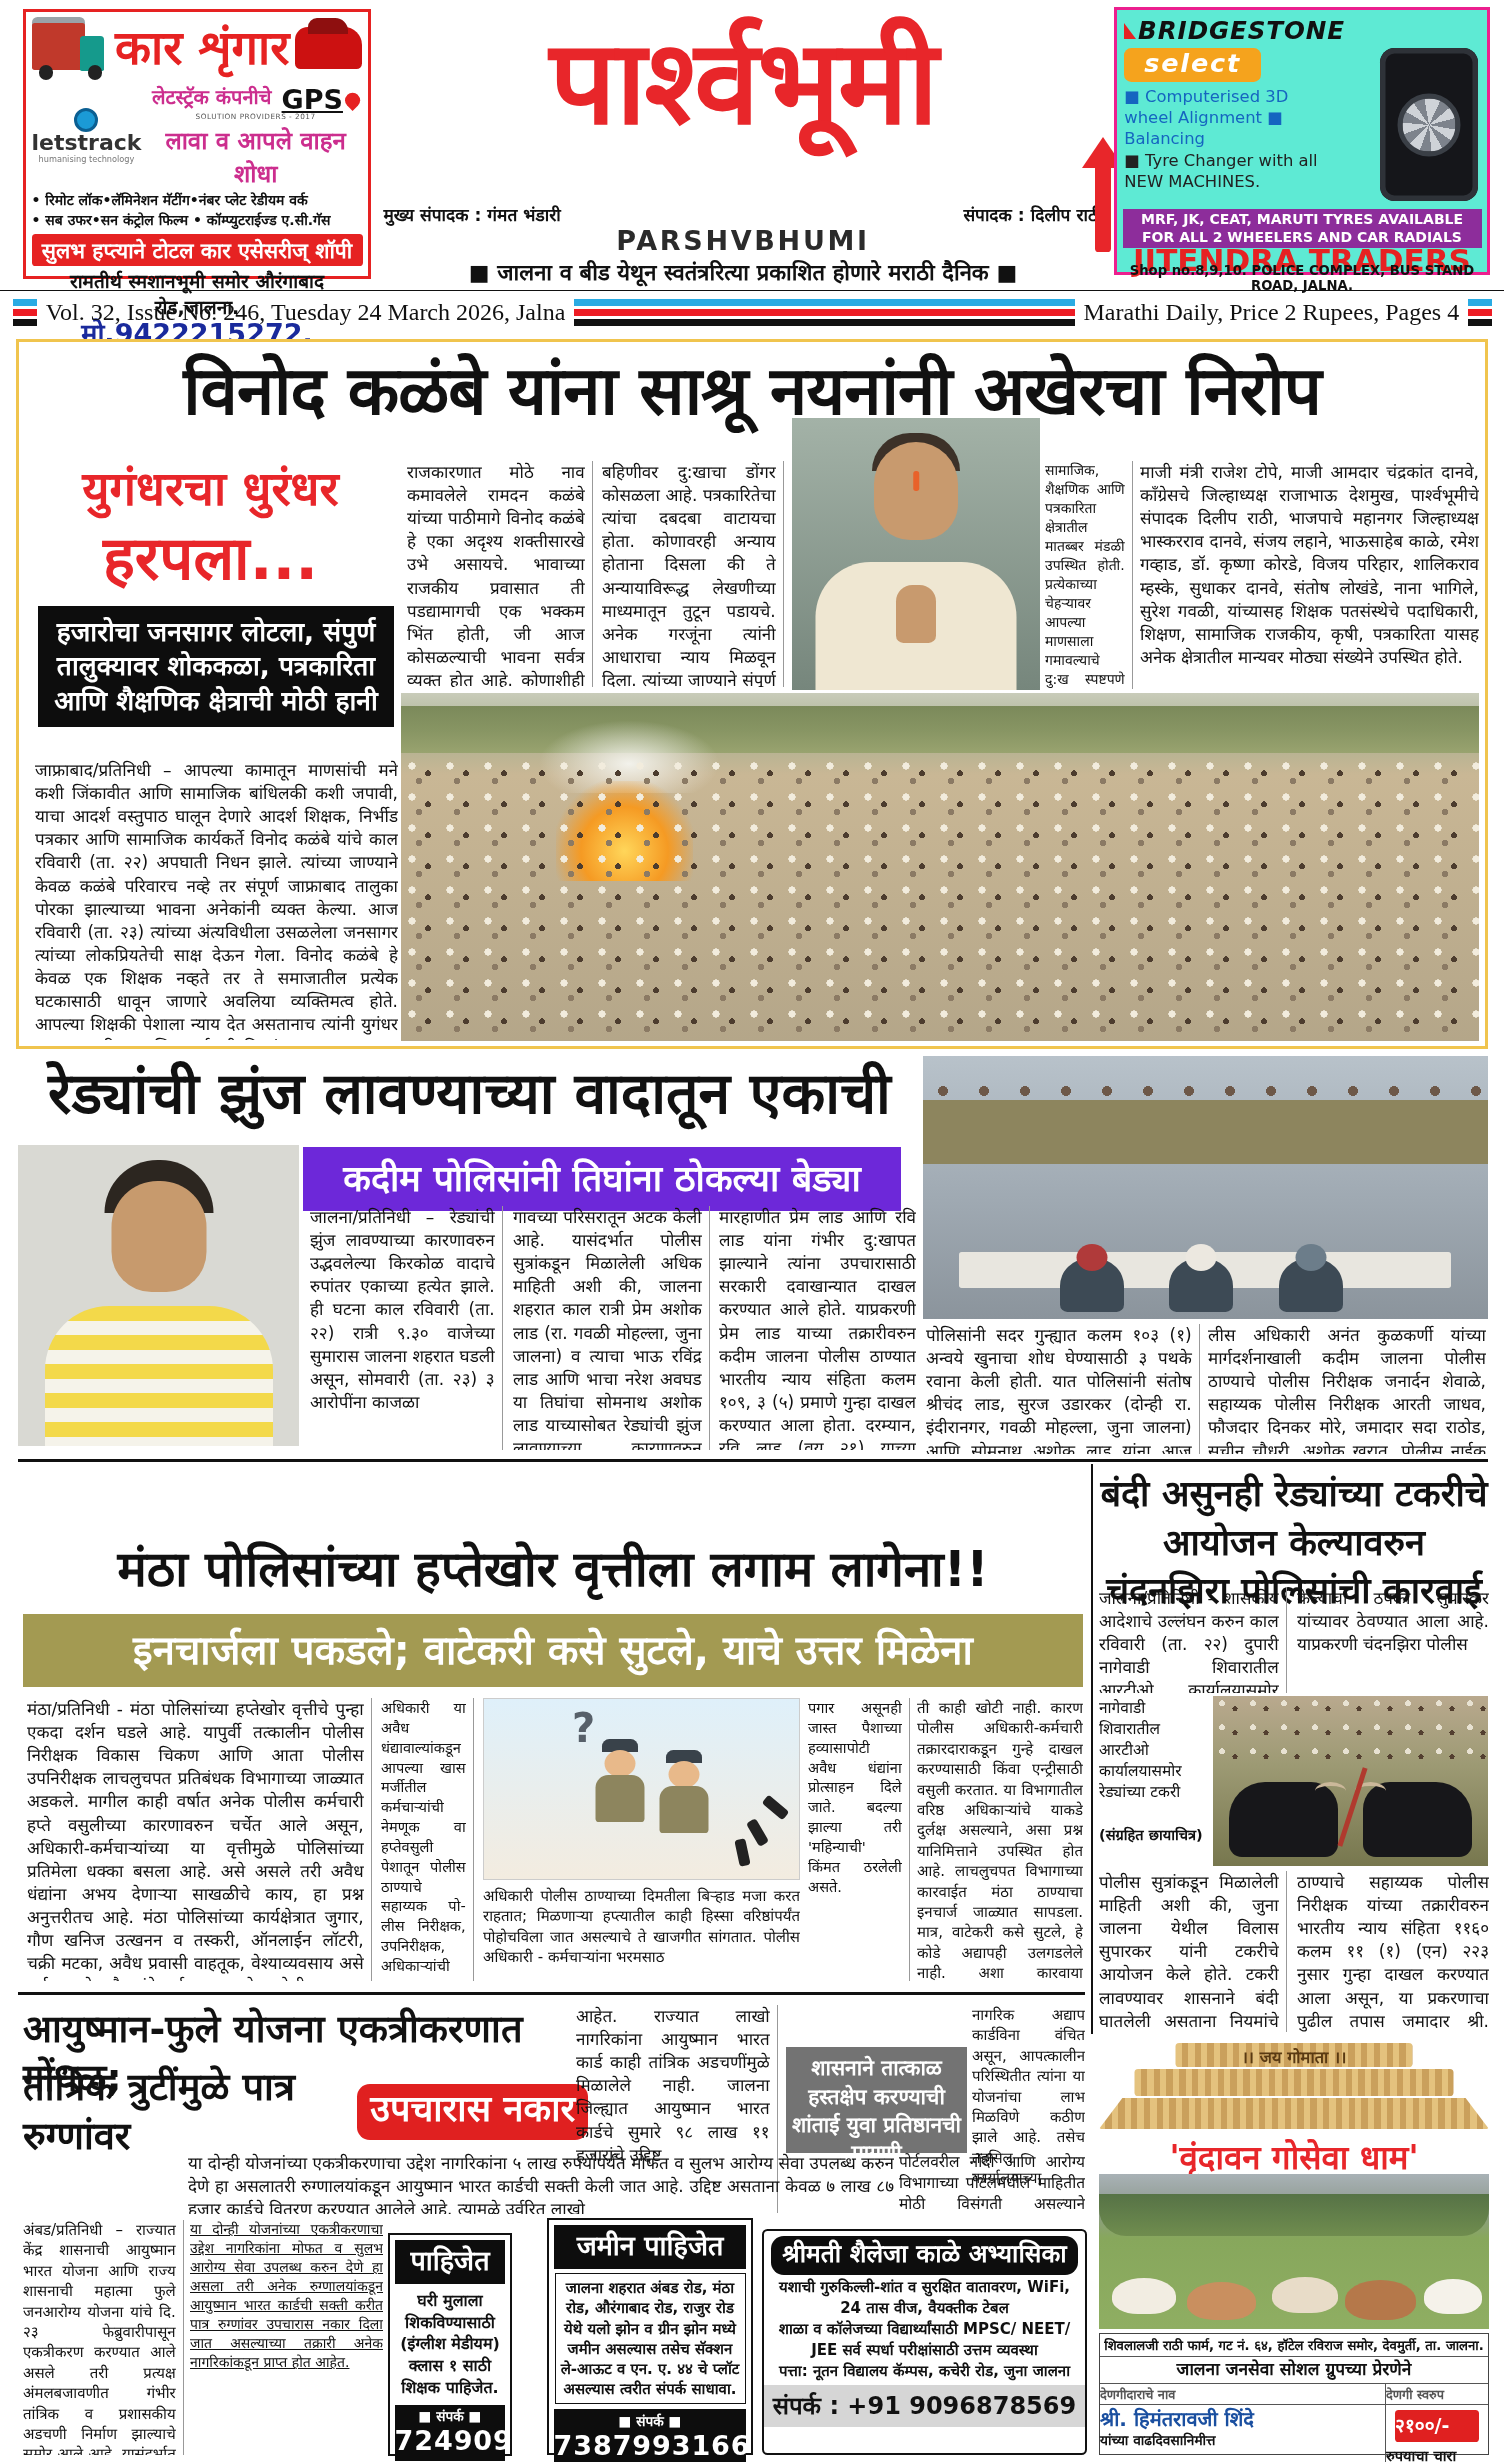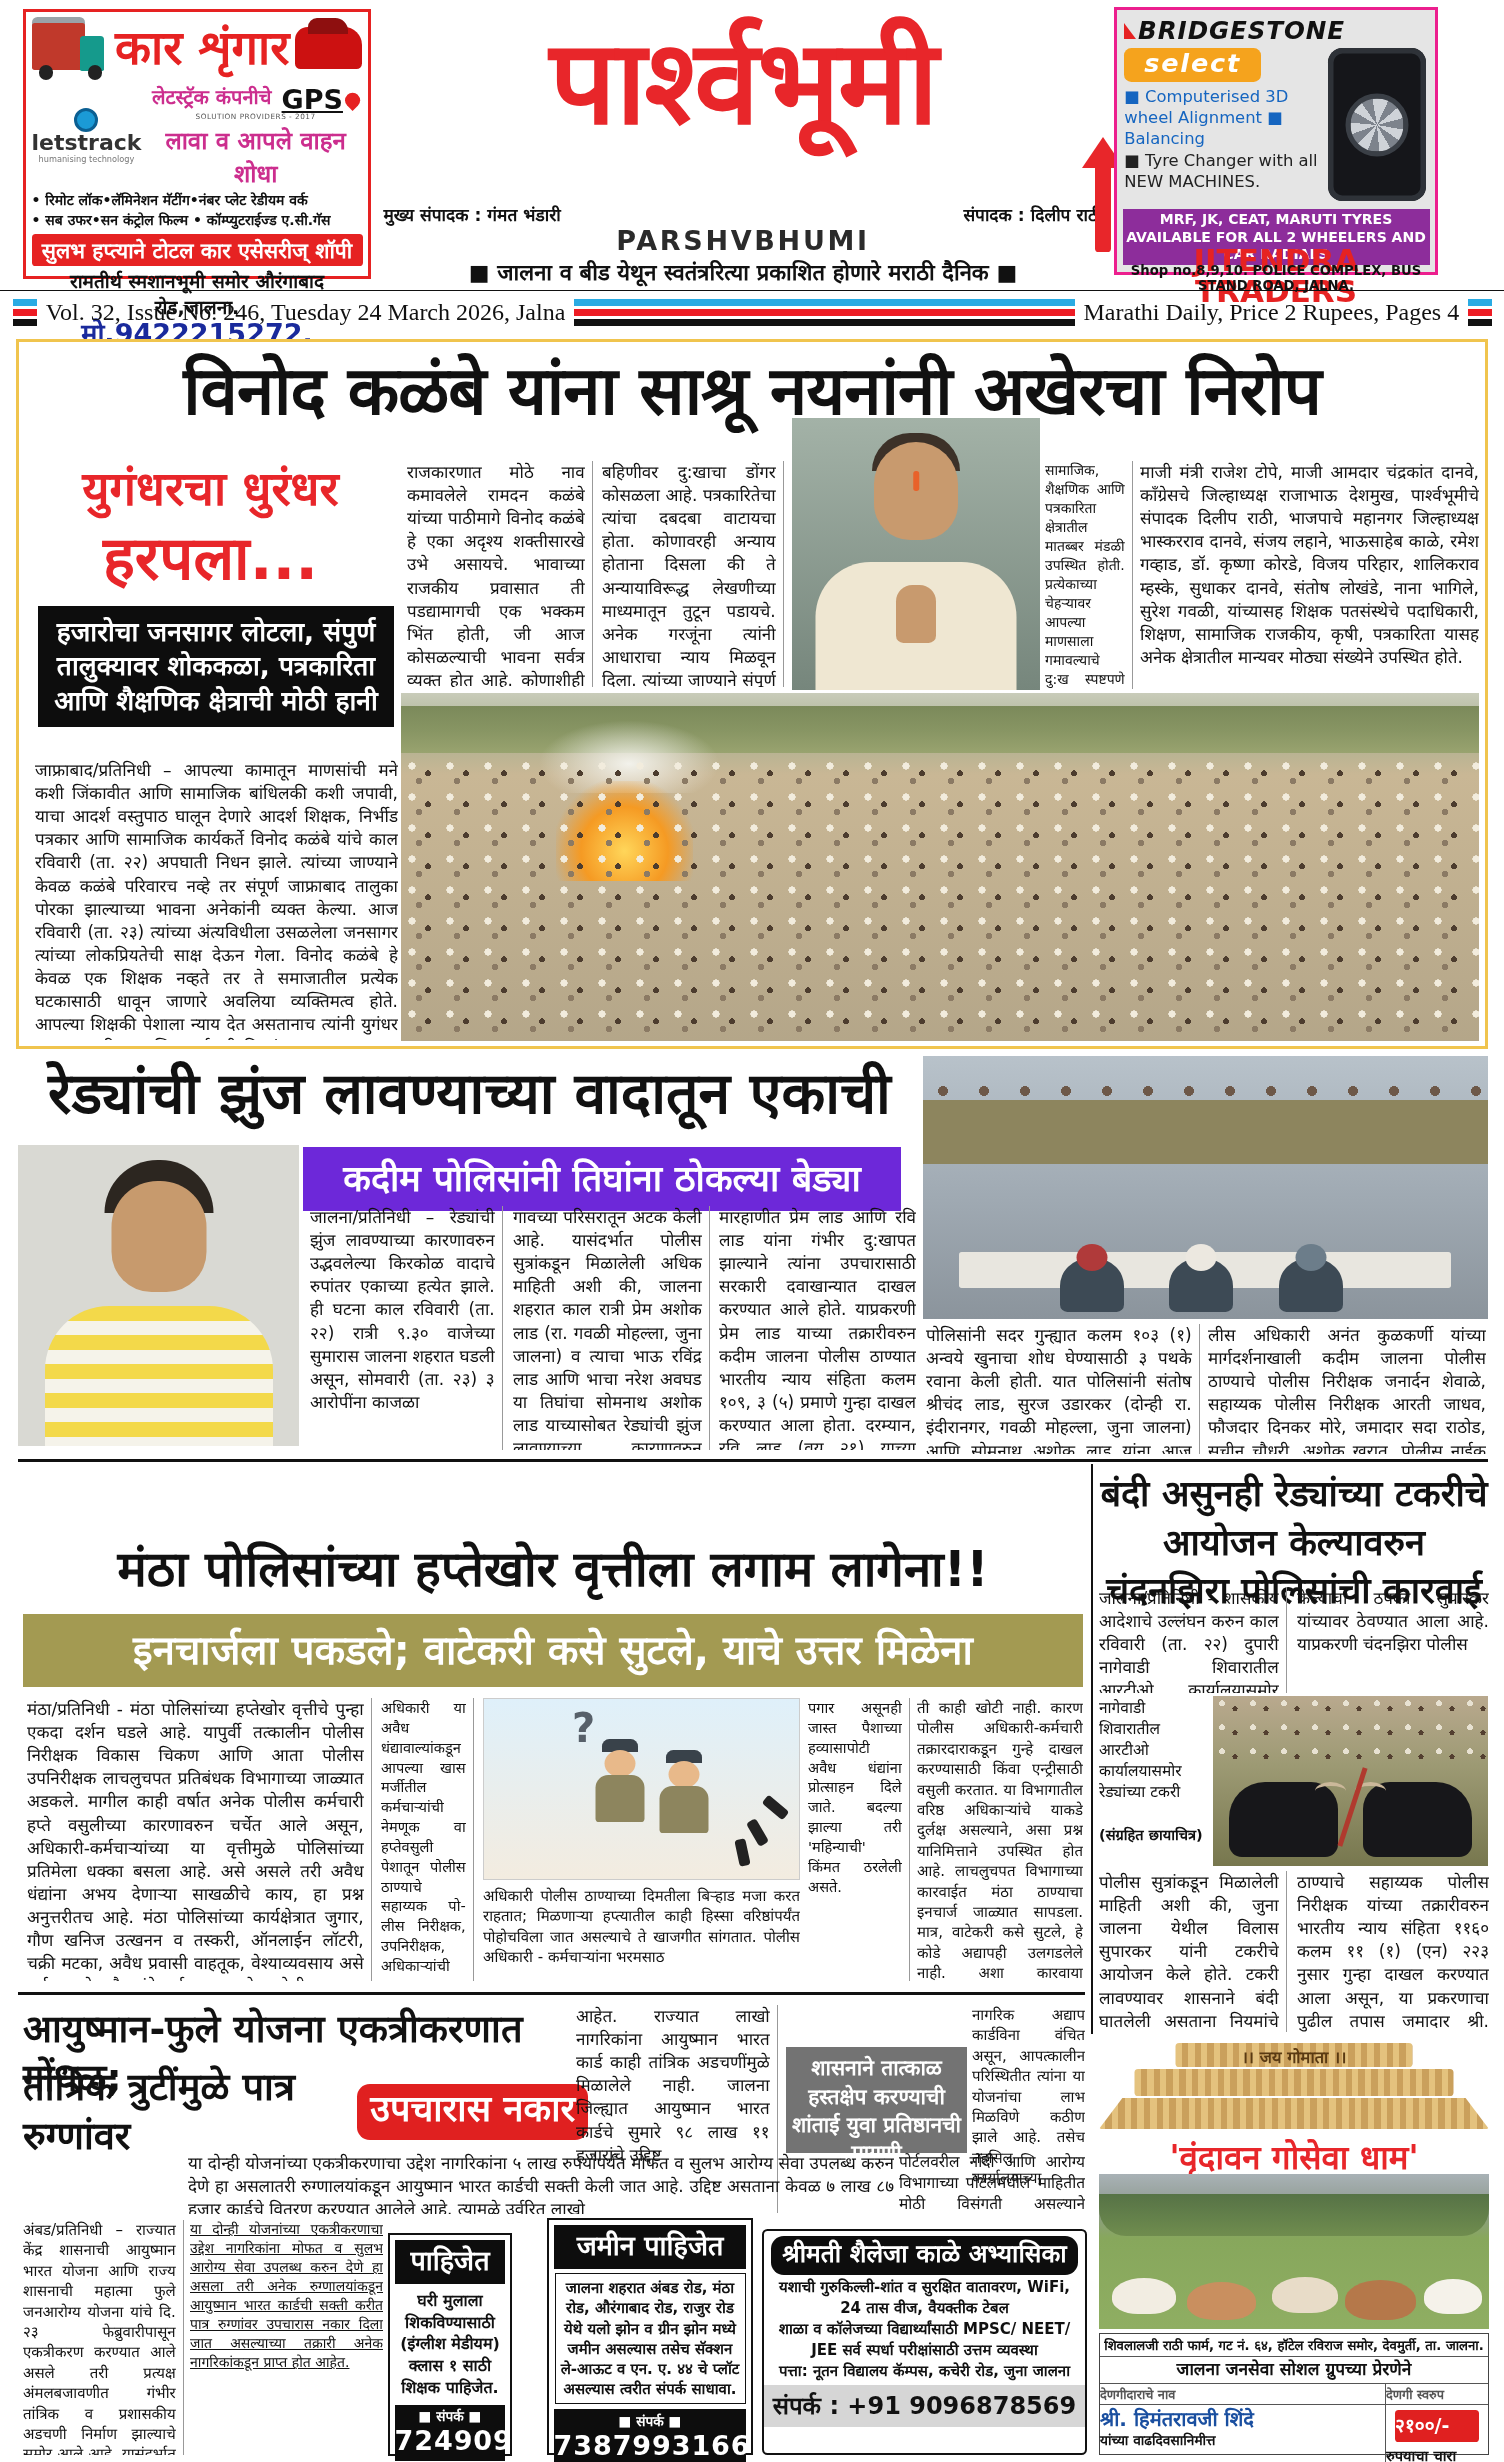--- a/index.html
+++ b/index.html
@@ -40,21 +40,21 @@
 
   .masthead { left:378px; top:3.6px; width:730px; height:279px; text-align:center; }
   .m-title { font-size:117px; font-weight:900; color:#e8262a; line-height:1.35; letter-spacing:-1.8px; }
   .m-editors { position:absolute; top:199px; left:0; width:100%; display:flex; justify-content:space-between; padding:0 5.5px; font-size:17.3px; font-weight:700; }
   .m-latin { position:absolute; top:221px; left:0; width:100%; font-size:27px; font-weight:900; color:#2b2b2b; letter-spacing:2.7px; }
   .m-tag { position:absolute; top:252px; left:0; width:100%; font-size:22px; font-weight:800; }
   .red-arrow { left:1082px; top:137px; width:42px; height:119px; }
   .red-arrow .head { width:0; height:0; border-left:21px solid transparent; border-right:21px solid transparent; border-bottom:31px solid #e8262a; }
   .red-arrow .stem { width:16.4px; height:84px; background:#e8262a; margin:0 auto; border-radius:0 0 3.6px 3.6px; }
 
-  .bst-ad { left:1114px; top:7.3px; width:324px; height:268px; border:3.6px solid #ec1f8e; background:#e5e5e5; padding:5.5px 7.3px 3.6px; }
+  .bst-ad { left:1114px; top:7.3px; width:376px; height:268px; border:3.6px solid #ec1f8e; background:#5eead4; padding:5.5px 7.3px 3.6px; }
   .bst-brand { font-size:24.6px; font-weight:900; font-style:italic; letter-spacing:0.9px; color:#111; }
   .bst-brand:before { content:""; display:inline-block; width:0; height:0; border-bottom:16.4px solid #e62222; border-right:12.8px solid transparent; margin-right:1.8px; }
   .bst-select { display:inline-block; background:#f5a31d; color:#fff; font-size:25.5px; font-weight:900; font-style:italic; border-radius:7.3px; padding:0 20px 3.6px; margin:3.6px 0 3.6px; letter-spacing:1.8px; }
   .bst-feat { font-size:16.4px; line-height:1.3; color:#222; width:210px; }
   .bst-sq { color:#1565c0; }
   .bst-tire { position:absolute; right:9px; top:38px; width:98px; height:153px; background:#15161a; border-radius:14.6px;
               box-shadow:inset 0 0 0 5.5px #2e3238; }
   .bst-tire:after { content:""; position:absolute; left:50%; top:50%; width:53px; height:53px; transform:translate(-50%,-50%);
               border-radius:50%; background:repeating-conic-gradient(#cfd3d8 0 25deg,#7d838c 25deg 50deg); border:5.5px solid #3a3f46; }
   .bst-purple { position:absolute; left:5.5px; right:5.5px; top:199px; background:#8d2d9b; color:#fff; font-size:14px; font-weight:800; text-align:center; line-height:1.25; padding:1.8px 3.6px; }

